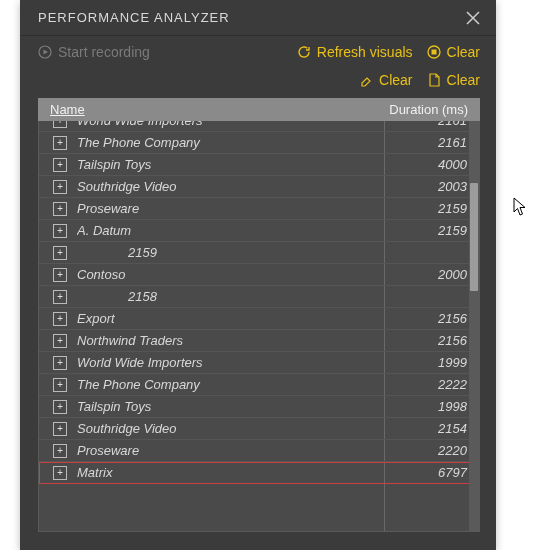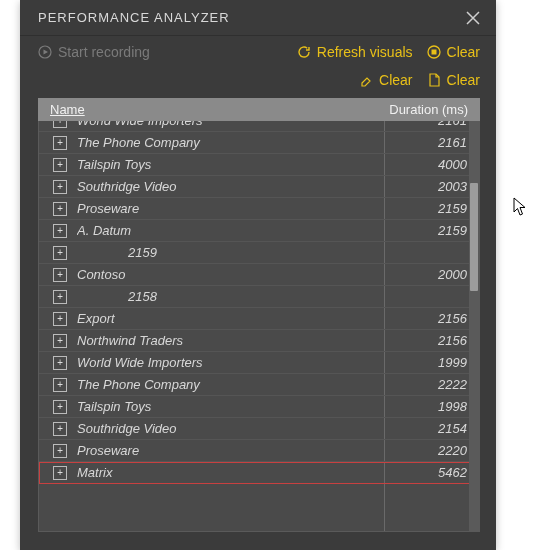--- a/index.html
+++ b/index.html
@@ -295,21 +295,21 @@
           <span class="dur">2154</span>
         </div>
         <div class="row">
           <div class="expander">+</div>
           <span class="label">Proseware</span>
           <span class="dur">2220</span>
         </div>
         <div class="row highlight">
           <div class="expander">+</div>
           <span class="label">Matrix</span>
-          <span class="dur">5462</span>
+          <span class="dur">6797</span>
         </div>
       </div>
     <div class="scrollbar-track">
       <div class="scrollbar-thumb" id="thumb" style="top: 62px; height: 108px;"></div>
     </div>
   </div>
 
 </div>
 
 <svg class="cursor" width="16" height="20" viewBox="0 0 16 20">

